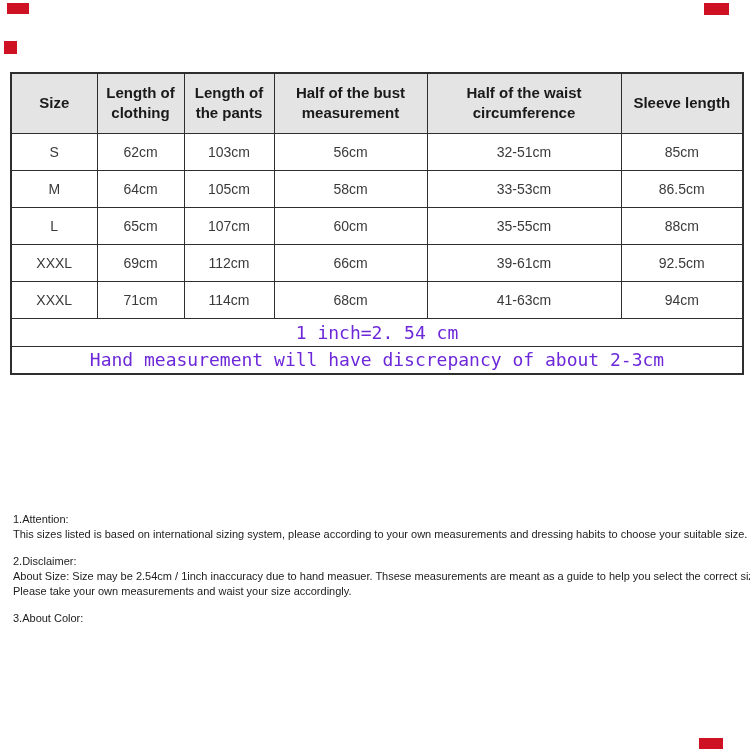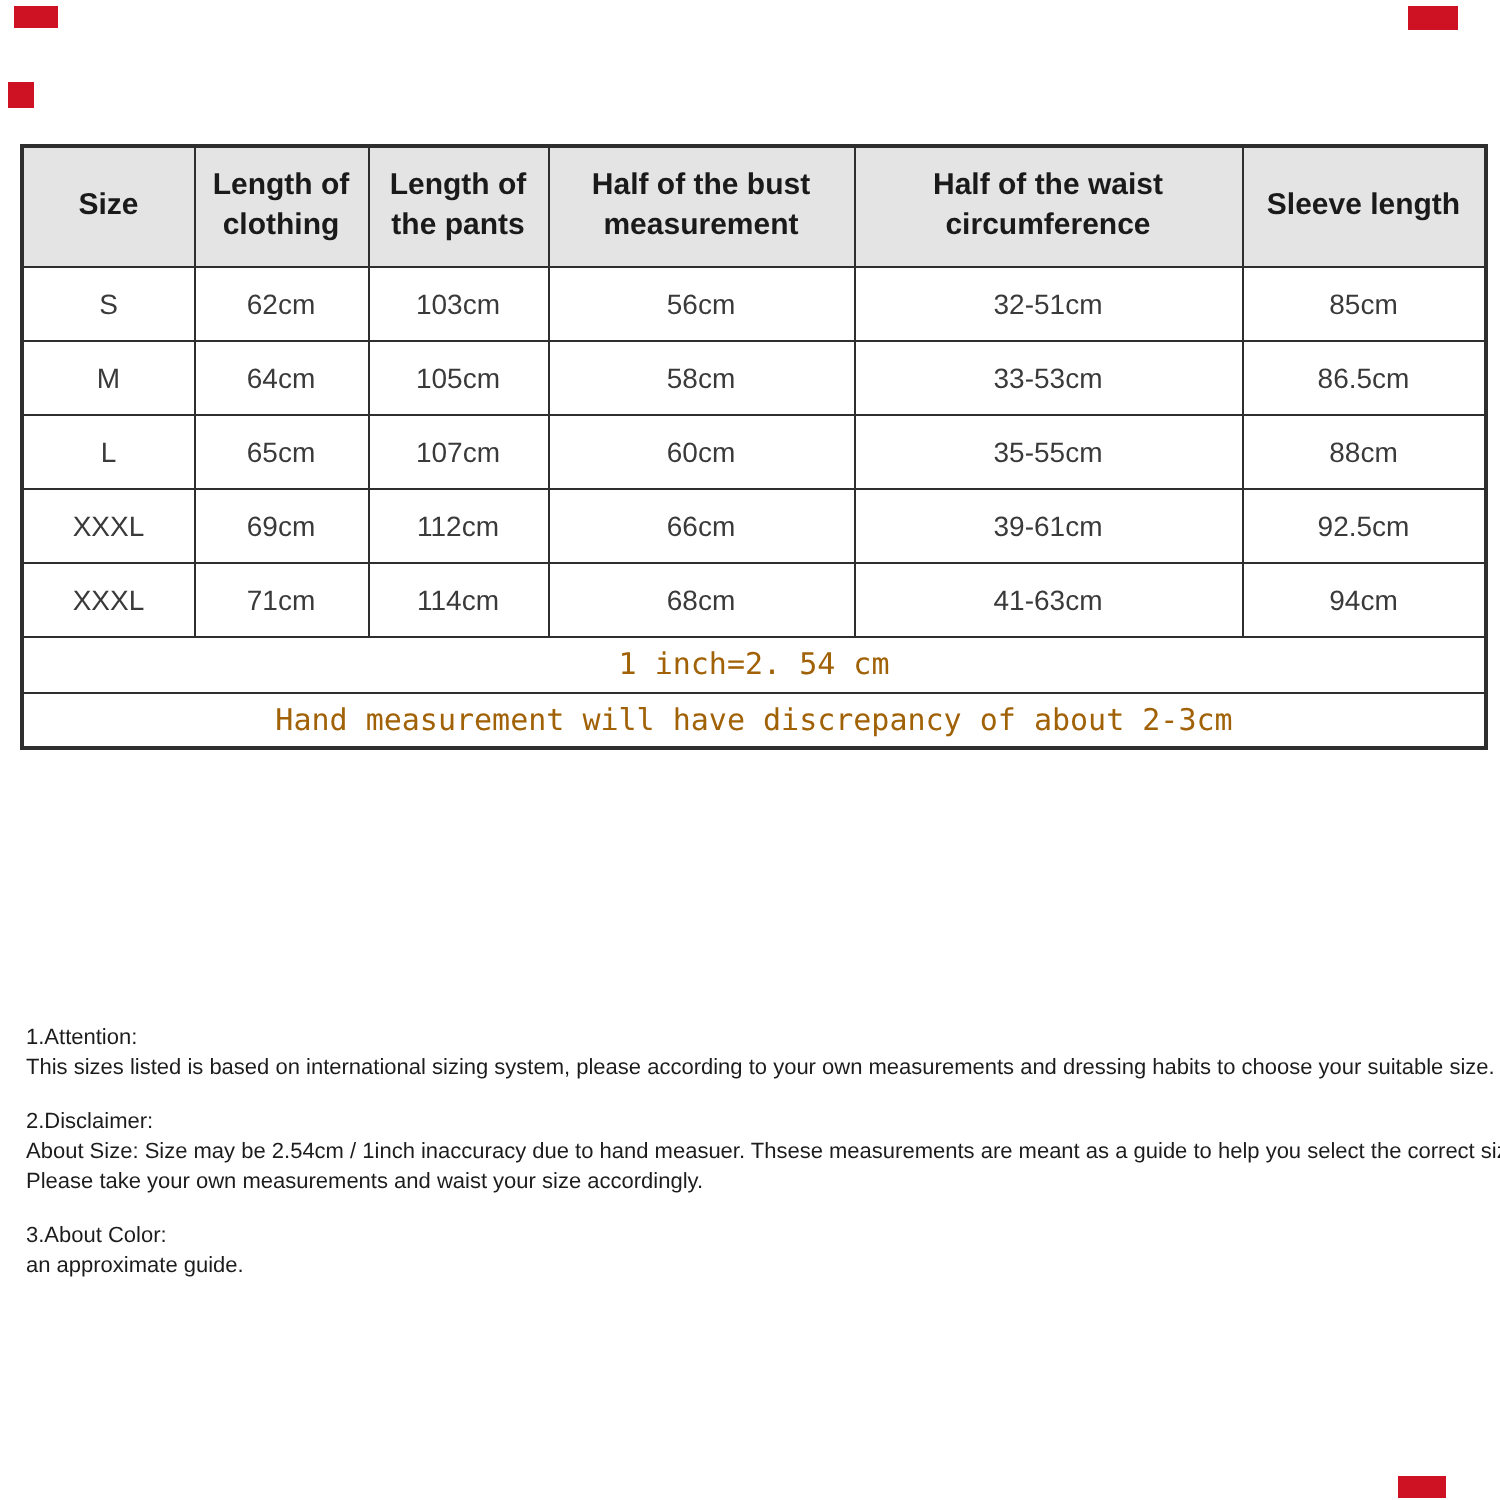--- a/index.html
+++ b/index.html
@@ -46,22 +46,22 @@
   }
   table.size-chart td.data-cell {
     height: 37px;
     font-size: 14px;
     color: #3a3a3a;
     background: #ffffff;
   }
   table.size-chart td.footer-cell {
     height: 28px;
     font-family: "DejaVu Sans Mono", "Liberation Mono", monospace;
-    font-size: 15px;
-    color: #a16207;
+    font-size: 18px;
+    color: #6d28d9;
     background: #ffffff;
   }
   .notes {
     position: absolute;
     left: 13px; top: 512px;
     width: 732px;
     font-size: 11px;
     line-height: 15px;
     color: #1c1c1c;
   }
@@ -152,17 +152,16 @@
       <div class="note-line">1.Attention:</div>
       <div class="note-line">This sizes listed is based on international sizing system, please according to your own measurements and dressing habits to choose your suitable size.</div>
     </div>
     <div class="note-para">
       <div class="note-line">2.Disclaimer:</div>
       <div class="note-line">About Size: Size may be 2.54cm / 1inch inaccuracy due to hand measuer. Thsese measurements are meant as a guide to help you select the correct size.</div>
       <div class="note-line">Please take your own measurements and waist your size accordingly.</div>
     </div>
     <div class="note-para">
       <div class="note-line">3.About Color:</div>
-      <div class="note-line">an approximate guide.</div>
     </div>
   </div>
 
 </div>
 
 </body></html>

